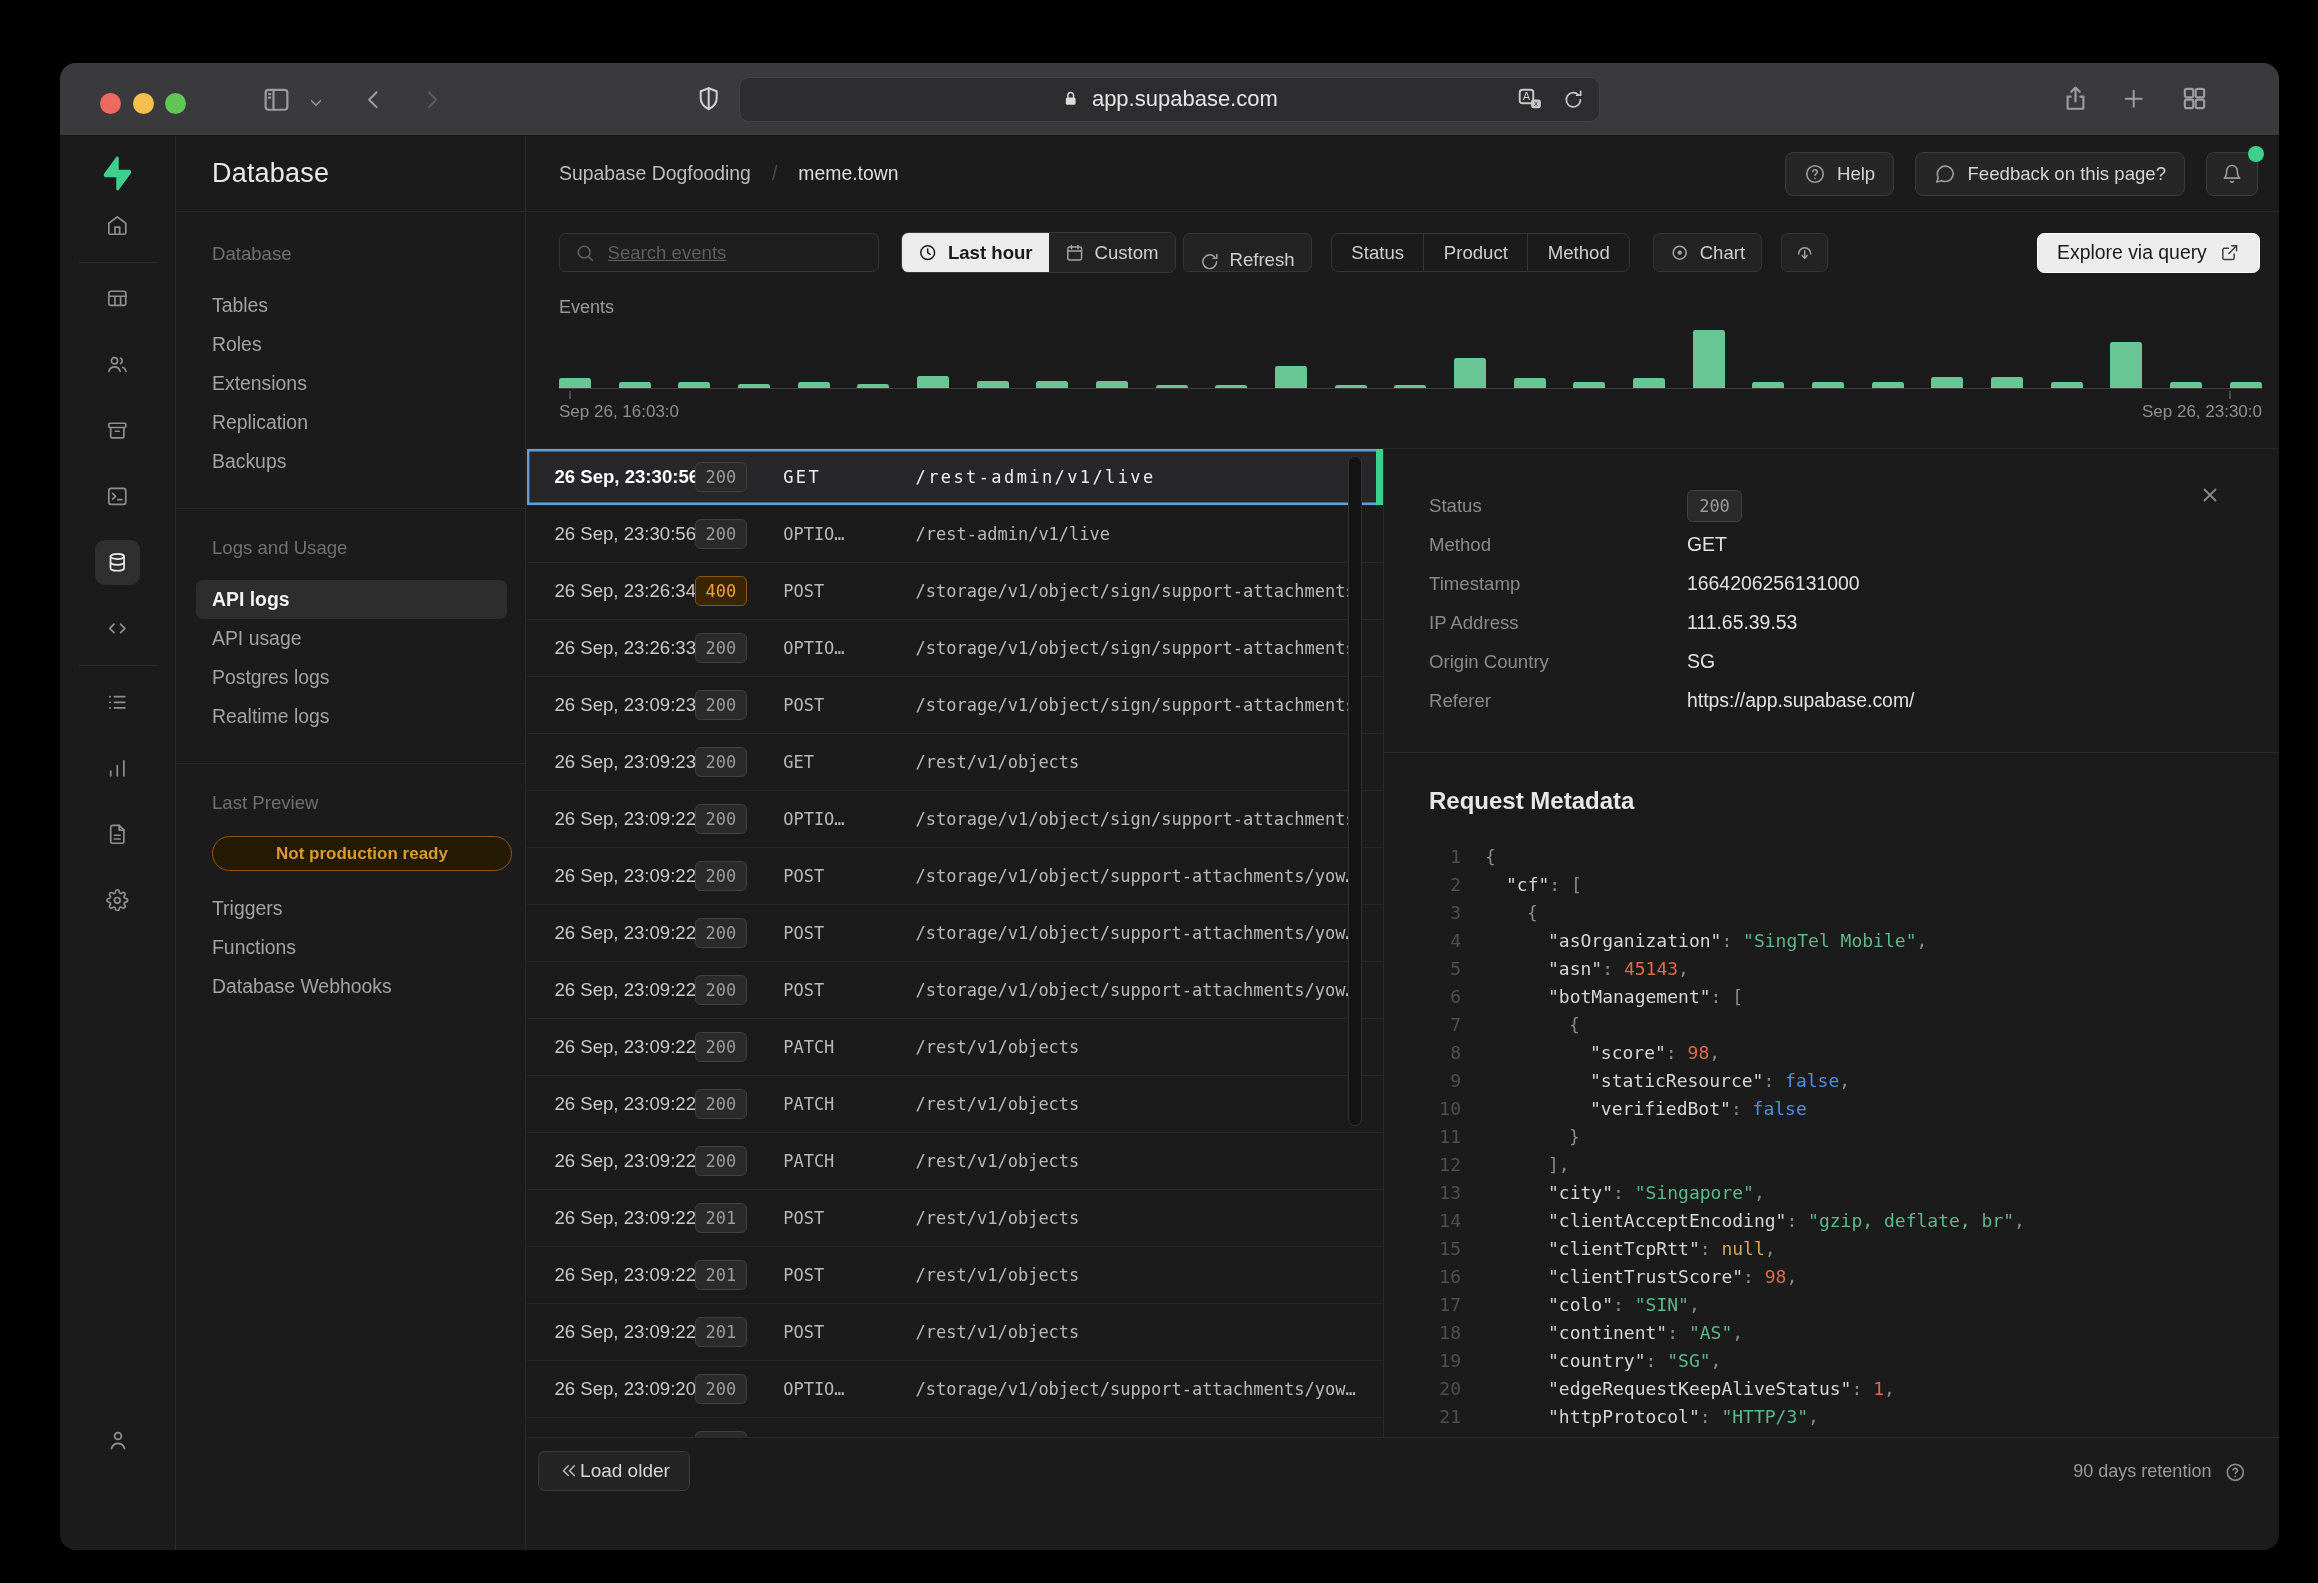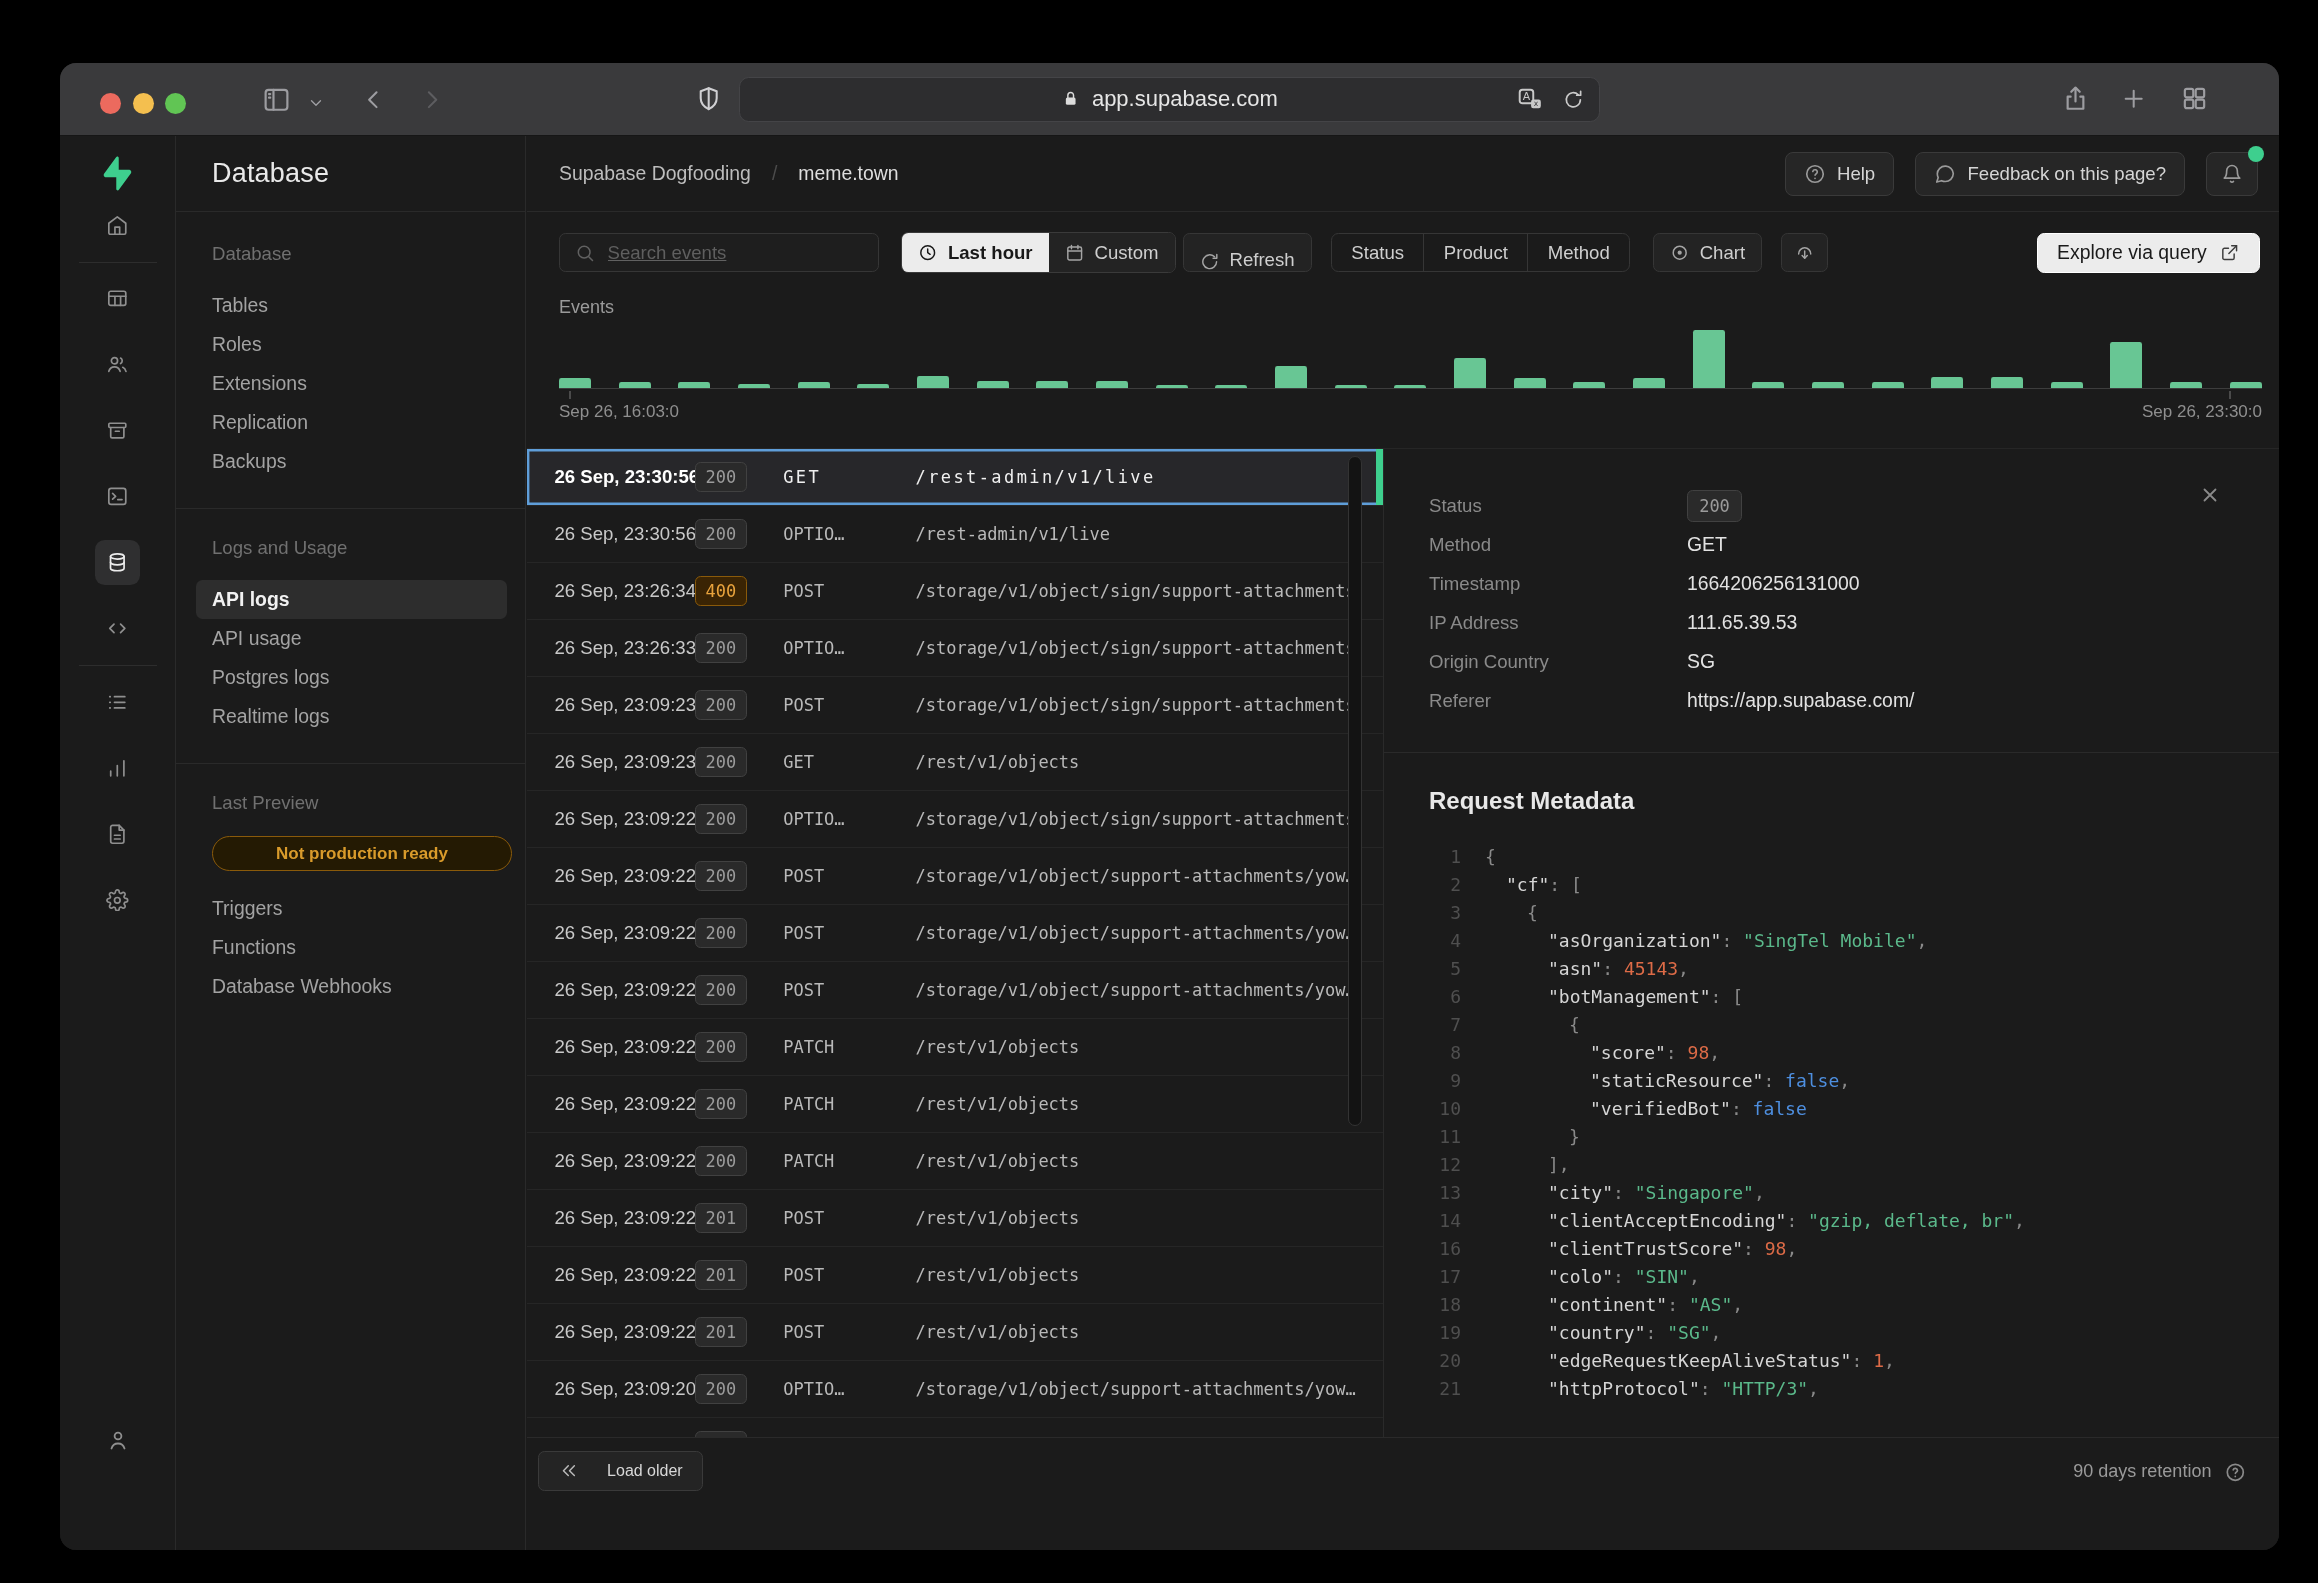--- a/index.html
+++ b/index.html
@@ -142,21 +142,21 @@
   .detail-sep { border-top: 0.8px solid #2a2a2a; margin: 32px -39px 0 -45px; }
   .meta-title { color: #e8e8e8; font-size: 24px; font-weight: bold; margin: 34px 0 27.4px; }
   .code { font-family: "DejaVu Sans Mono", monospace; font-size: 18px; }
   .code-line { height: 28px; display: flex; align-items: center; white-space: pre; }
   .ln { width: 32px; text-align: right; color: #4f4f4f; margin-right: 24px; flex: none; }
   .tk-key { color: #d6d6d6; } .tk-str { color: #5bb98b; } .tk-num { color: #dd6b47; }
   .tk-bool { color: #4e8fe0; } .tk-null { color: #d7a55f; } .tk-punc { color: #8a8a8a; }
 
   
   .footer { position: absolute; left: 0; right: 0; bottom: 0; height: 113px; border-top: 0.8px solid #2a2a2a; background: #1b1b1b; display: flex; align-items: flex-start; justify-content: space-between; padding: 13px 32px 0 11.3px; }
-  .load-older { height: 40px; background: #242424; border: 0.8px solid #3a3a3a; border-radius: 6.5px; color: #d8d8d8; font-size: 16px; display: flex; align-items: center; gap: 29px; padding: 0 19.4px; cursor: pointer; }
+  .load-older { height: 40px; background: #242424; border: 0.8px solid #3a3a3a; border-radius: 6.5px; color: #d8d8d8; font-size: 19px; display: flex; align-items: center; gap: 2px; padding: 0 19.4px; cursor: pointer; }
   .load-older .icon { width: 19.4px; height: 19.4px; color: #bbb; }
   .retention { display: flex; align-items: center; gap: 13px; color: #9a9a9a; font-size: 18px; margin-top: 9.7px; }
   .retention .icon { width: 22.6px; height: 22.6px; color: #8a8a8a; }
 </style>
 </head>
 <body>
 
 <div class="window">
 
   <div class="chrome">
@@ -716,20 +716,24 @@
   </div>
   <div class="code-line">
     <span class="ln">13</span>
     <span style="padding-left:63px"><span class="tk-key">"city"</span><span class="tk-punc">: </span><span class="tk-str">"Singapore"</span><span class="tk-punc">,</span></span>
   </div>
   <div class="code-line">
     <span class="ln">14</span>
     <span style="padding-left:63px"><span class="tk-key">"clientAcceptEncoding"</span><span class="tk-punc">: </span><span class="tk-str">"gzip, deflate, br"</span><span class="tk-punc">,</span></span>
   </div>
   <div class="code-line">
+    <span class="ln">15</span>
+    <span style="padding-left:63px"><span class="tk-key">"clientTcpRtt"</span><span class="tk-punc">: </span><span class="tk-null">null</span><span class="tk-punc">,</span></span>
+  </div>
+  <div class="code-line">
     <span class="ln">16</span>
     <span style="padding-left:63px"><span class="tk-key">"clientTrustScore"</span><span class="tk-punc">: </span><span class="tk-num">98</span><span class="tk-punc">,</span></span>
   </div>
   <div class="code-line">
     <span class="ln">17</span>
     <span style="padding-left:63px"><span class="tk-key">"colo"</span><span class="tk-punc">: </span><span class="tk-str">"SIN"</span><span class="tk-punc">,</span></span>
   </div>
   <div class="code-line">
     <span class="ln">18</span>
     <span style="padding-left:63px"><span class="tk-key">"continent"</span><span class="tk-punc">: </span><span class="tk-str">"AS"</span><span class="tk-punc">,</span></span>

